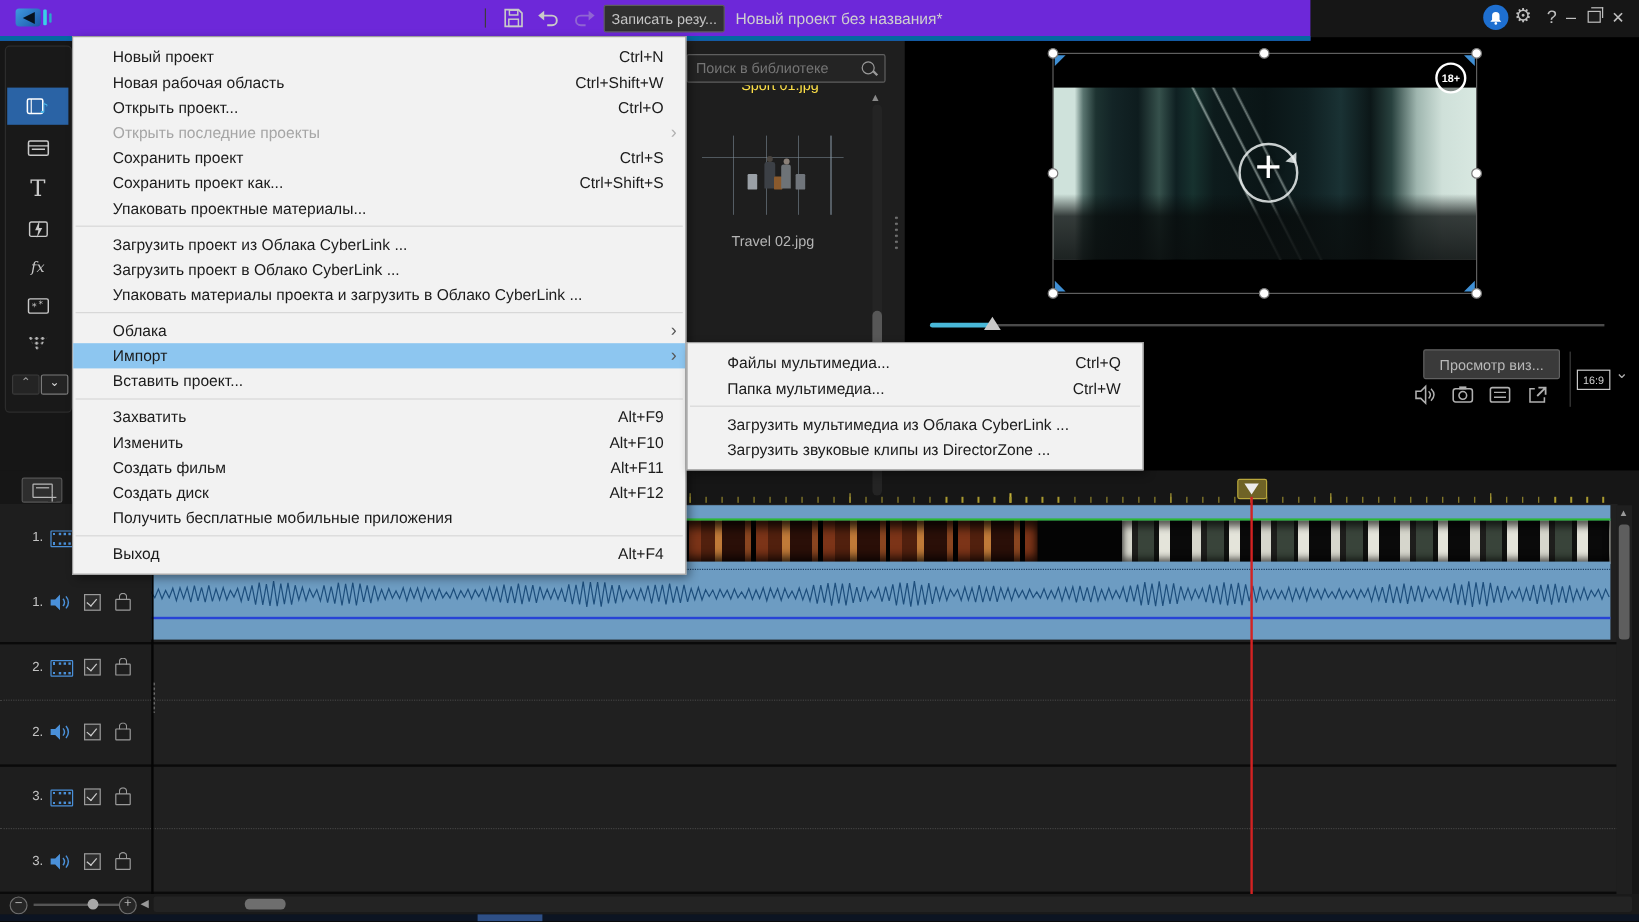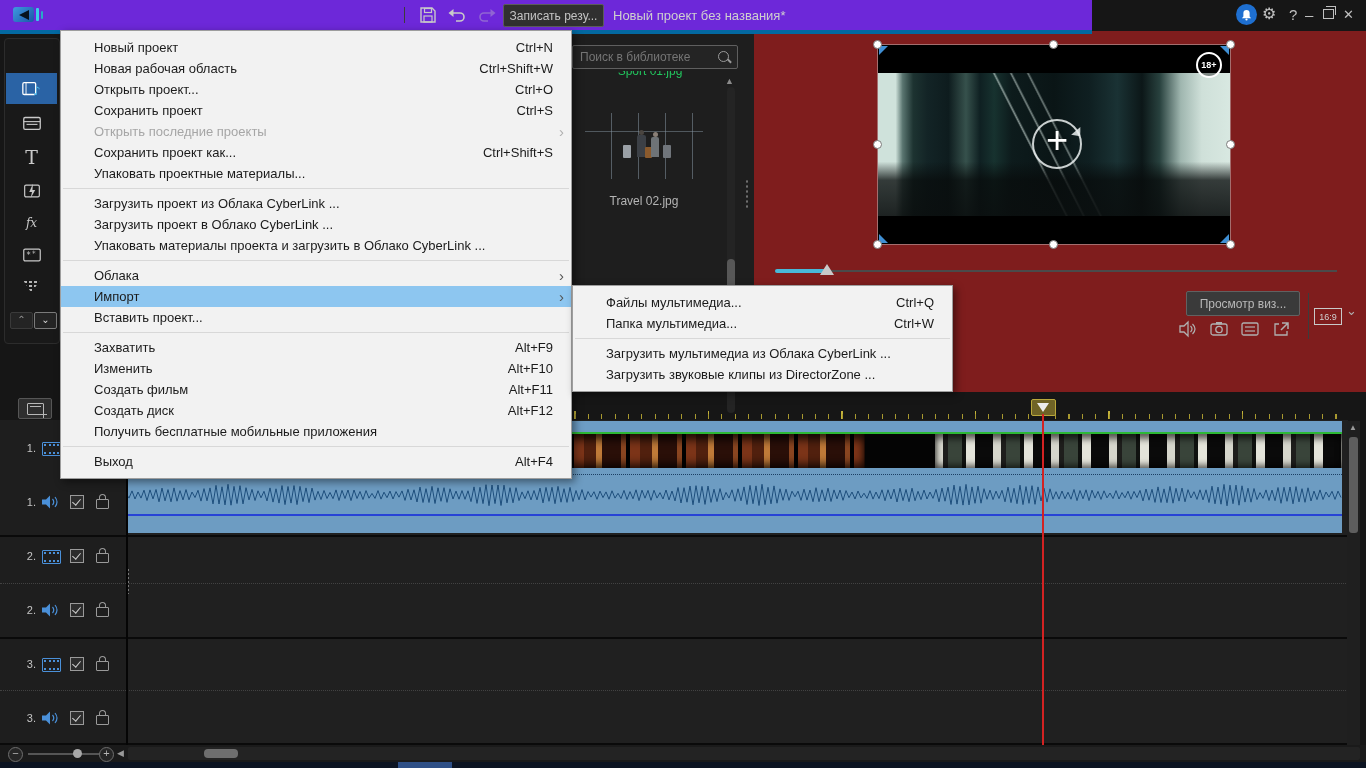--- a/index.html
+++ b/index.html
@@ -51,42 +51,42 @@
 
   
   .library{position:absolute;left:556px;top:31px;width:198px;height:361px;background:#1e1e1e;z-index:2;}
   .search-box{position:absolute;left:16px;top:14px;width:166px;height:24px;background:#242424;
               border:1px solid #5f5f5f;border-radius:2px;box-sizing:border-box;}
   .search-box input{position:absolute;left:0;top:0;width:140px;height:22px;background:transparent;border:none;outline:none;
               color:#e5e5e5;font-size:12px;padding:0 0 0 7px;font-family:"Liberation Sans",sans-serif;}
   .mag{position:absolute;right:8px;top:5px;width:9px;height:9px;border:1.5px solid #9a9a9a;border-radius:50%;}
   .mag::after{content:"";position:absolute;left:8px;top:8px;width:5px;height:1.5px;background:#9a9a9a;transform:rotate(45deg);}
   .clip-label{position:absolute;left:24px;top:40px;width:140px;height:10px;overflow:hidden;text-align:center;}
-  .clip-label span{display:block;margin-top:-7px;color:#22c55e;font-size:12px;}
+  .clip-label span{display:block;margin-top:-7px;color:#fde047;font-size:12px;}
   .lib-scroll-up{position:absolute;left:169px;top:45px;color:#8a8a8a;font-size:9px;}
   .lib-scrollbar{position:absolute;left:171px;top:56px;width:8px;height:326px;background:#242424;border-radius:4px;}
   .lib-thumbbar{position:absolute;left:0px;top:172px;width:8px;height:48px;background:#575757;border-radius:4px;}
   .thumb{position:absolute;left:29px;top:82px;width:118px;height:66px;
          background:linear-gradient(180deg,#f0f3f5 0%,#e9edf0 52%,#d4dade 60%,#ecef f1 78%,#e6eaee 100%);}
   .thumb::before{content:"";position:absolute;inset:0;
          background:repeating-linear-gradient(90deg,transparent 0 26px,rgba(130,145,158,.55) 26px 27px),
                     linear-gradient(180deg,transparent 0 18px,rgba(130,145,158,.5) 18px 19px,transparent 19px);}
   .fig1{position:absolute;left:52px;top:22px;width:9px;height:22px;background:#3c4046;border-radius:2px 2px 0 0;}
   .fig1::before{content:"";position:absolute;left:2px;top:-5px;width:5px;height:5px;border-radius:50%;background:#4a4540;}
   .fig2{position:absolute;left:66px;top:24px;width:8px;height:20px;background:#6e7377;border-radius:2px 2px 0 0;}
   .fig2::before{content:"";position:absolute;left:1.5px;top:-5px;width:5px;height:5px;border-radius:50%;background:#8a8078;}
   .case1{position:absolute;left:38px;top:32px;width:8px;height:13px;background:#9aa0a6;border-radius:1px;}
   .case2{position:absolute;left:60px;top:34px;width:7px;height:11px;background:#8a5a2d;border-radius:1px;}
   .case3{position:absolute;left:78px;top:32px;width:8px;height:13px;background:#6f7densa477;border-radius:1px;background:#70757b;}
   .thumb-label{position:absolute;left:29px;top:163px;width:118px;text-align:center;color:#b5b5b5;font-size:12px;}
   .lib-splitter{position:absolute;left:189px;top:148px;width:4px;height:30px;
          background:radial-gradient(circle,#6f6f6f 1px,transparent 1.3px);background-size:4px 5px;}
 
   
-  .preview{position:absolute;left:754px;top:31px;width:612px;height:361px;background:#7f1d1d;z-index:2;}
+  .preview{position:absolute;left:754px;top:31px;width:612px;height:361px;background:#000000;z-index:2;}
   .vframe{position:absolute;left:124px;top:14px;width:352px;height:199px;background:#000;
           outline:1px solid rgba(210,210,210,.45);}
   .vimg{position:absolute;left:0;top:28px;width:352px;height:143px;
     background:
       linear-gradient(180deg,transparent 0 62%,rgba(8,12,12,.78) 75%,rgba(10,14,14,.9) 100%),
       linear-gradient(63deg,transparent 44%,rgba(225,240,235,.55) 44.4%,transparent 44.9%,transparent 48%,rgba(225,240,235,.5) 48.4%,transparent 48.9%,transparent 52%,rgba(225,240,235,.45) 52.4%,transparent 52.9%),
       linear-gradient(90deg,#cfe2db 0%,#cfe2db 5%,#5a7570 7%,#1d3331 10%,#132426 14%,#0e1c1e 20%,#36514c 25%,#0f2022 29%,#17322f 33%,#0d1b1c 38%,#0a1516 50%,#0f1f21 60%,#1a3234 68%,#0c1718 75%,#28413e 80%,#9fb6af 86%,#cfe0d9 92%,#d8e8e1 100%);}
   .handle{position:absolute;width:9px;height:9px;border-radius:50%;background:#fff;border:1px solid #7a7a7a;box-sizing:border-box;}
   .ctri{position:absolute;width:0;height:0;border-style:solid;}
   .ctri.tl{left:1px;top:1px;border-width:9px 9px 0 0;border-color:#3f8fd4 transparent transparent transparent;}
@@ -495,27 +495,27 @@
         <span class="sc">Ctrl+N</span>
       </div>
       <div class="mi">
         <span class="lb">Новая рабочая область</span>
         <span class="sc">Ctrl+Shift+W</span>
       </div>
       <div class="mi">
         <span class="lb">Открыть проект...</span>
         <span class="sc">Ctrl+O</span>
       </div>
+      <div class="mi disabled has-sub">
+        <span class="lb">Открыть последние проекты</span>
+        <span class="sc"></span>
+      </div>
       <div class="mi">
         <span class="lb">Сохранить проект</span>
         <span class="sc">Ctrl+S</span>
-      </div>
-      <div class="mi disabled has-sub">
-        <span class="lb">Открыть последние проекты</span>
-        <span class="sc"></span>
       </div>
       <div class="mi">
         <span class="lb">Сохранить проект как...</span>
         <span class="sc">Ctrl+Shift+S</span>
       </div>
       <div class="mi sep-after">
         <span class="lb">Упаковать проектные материалы...</span>
         <span class="sc"></span>
       </div>
       <div class="mi">

